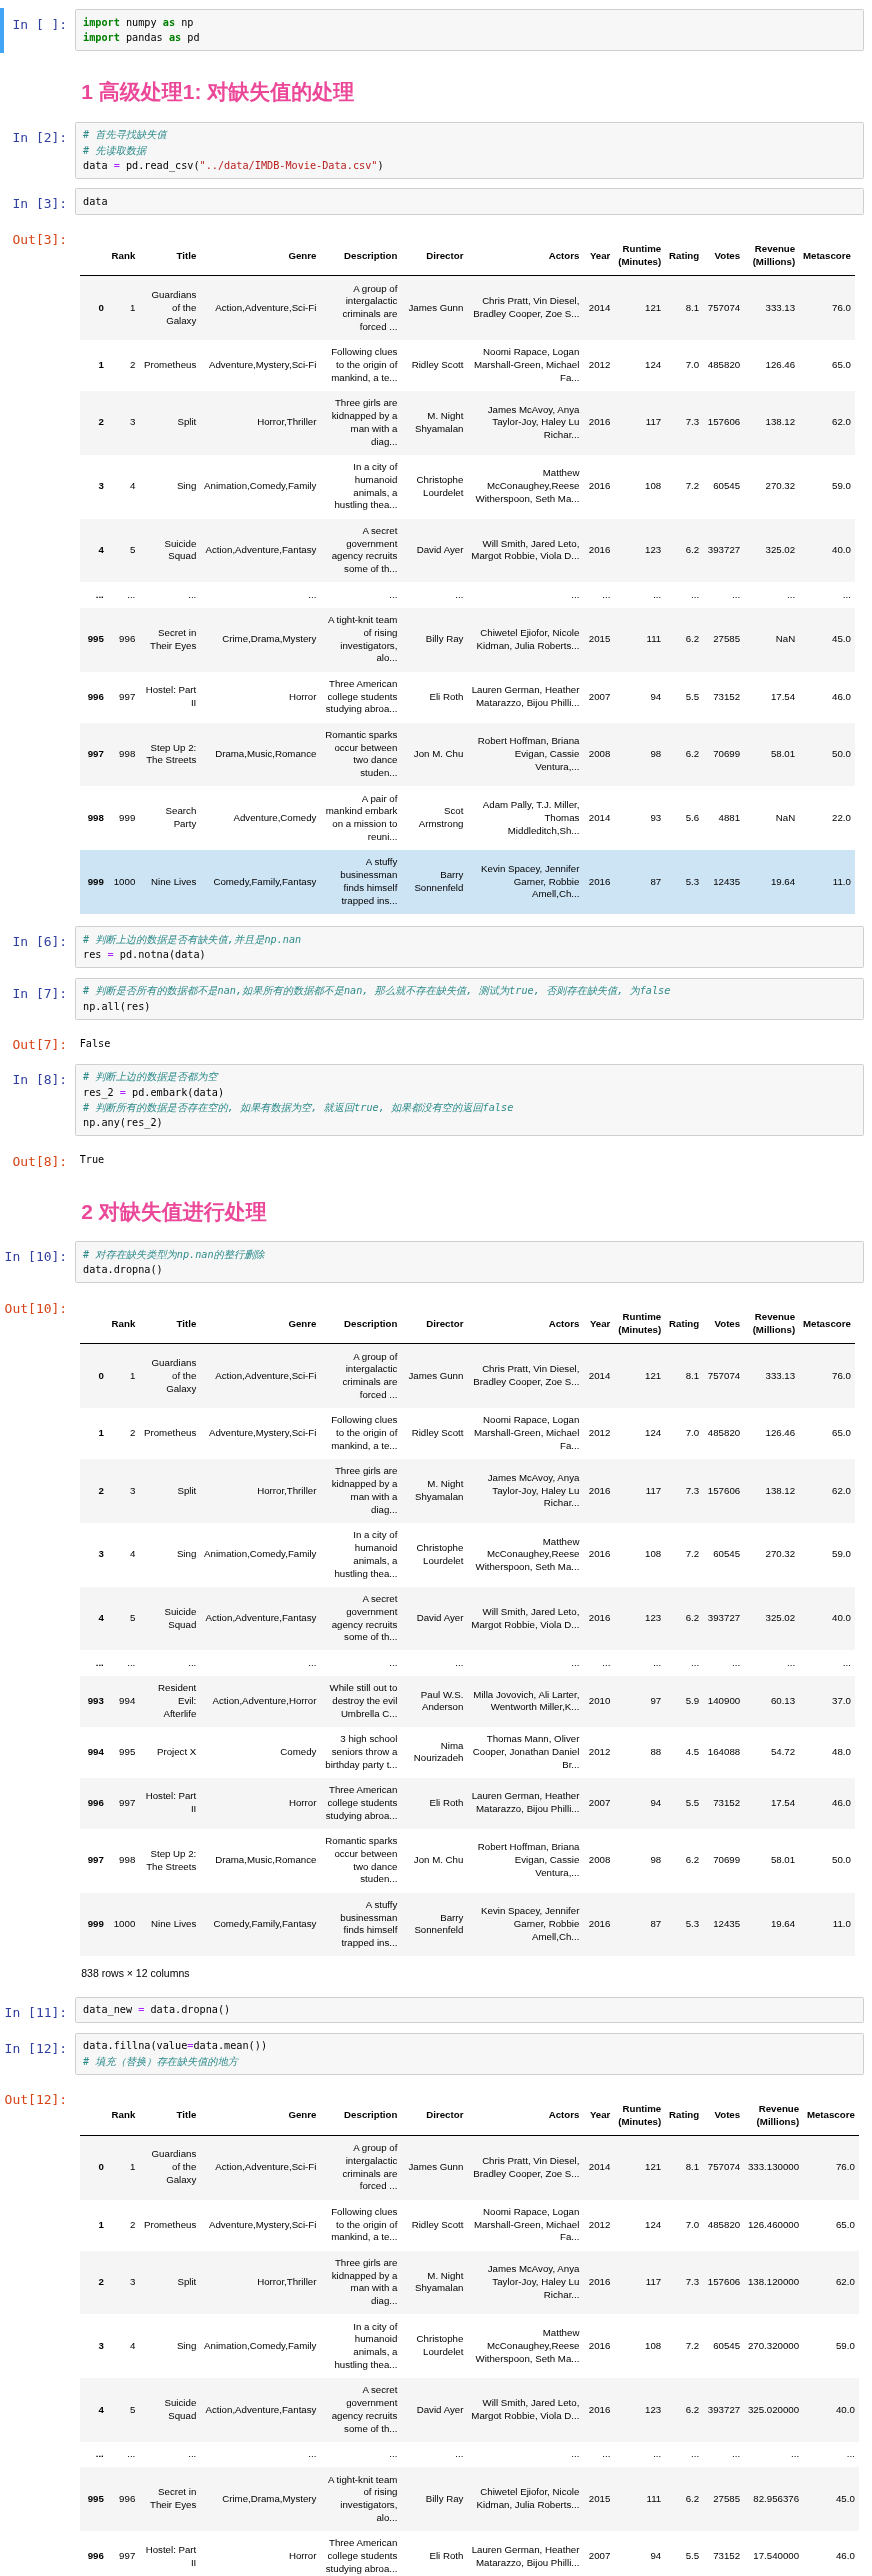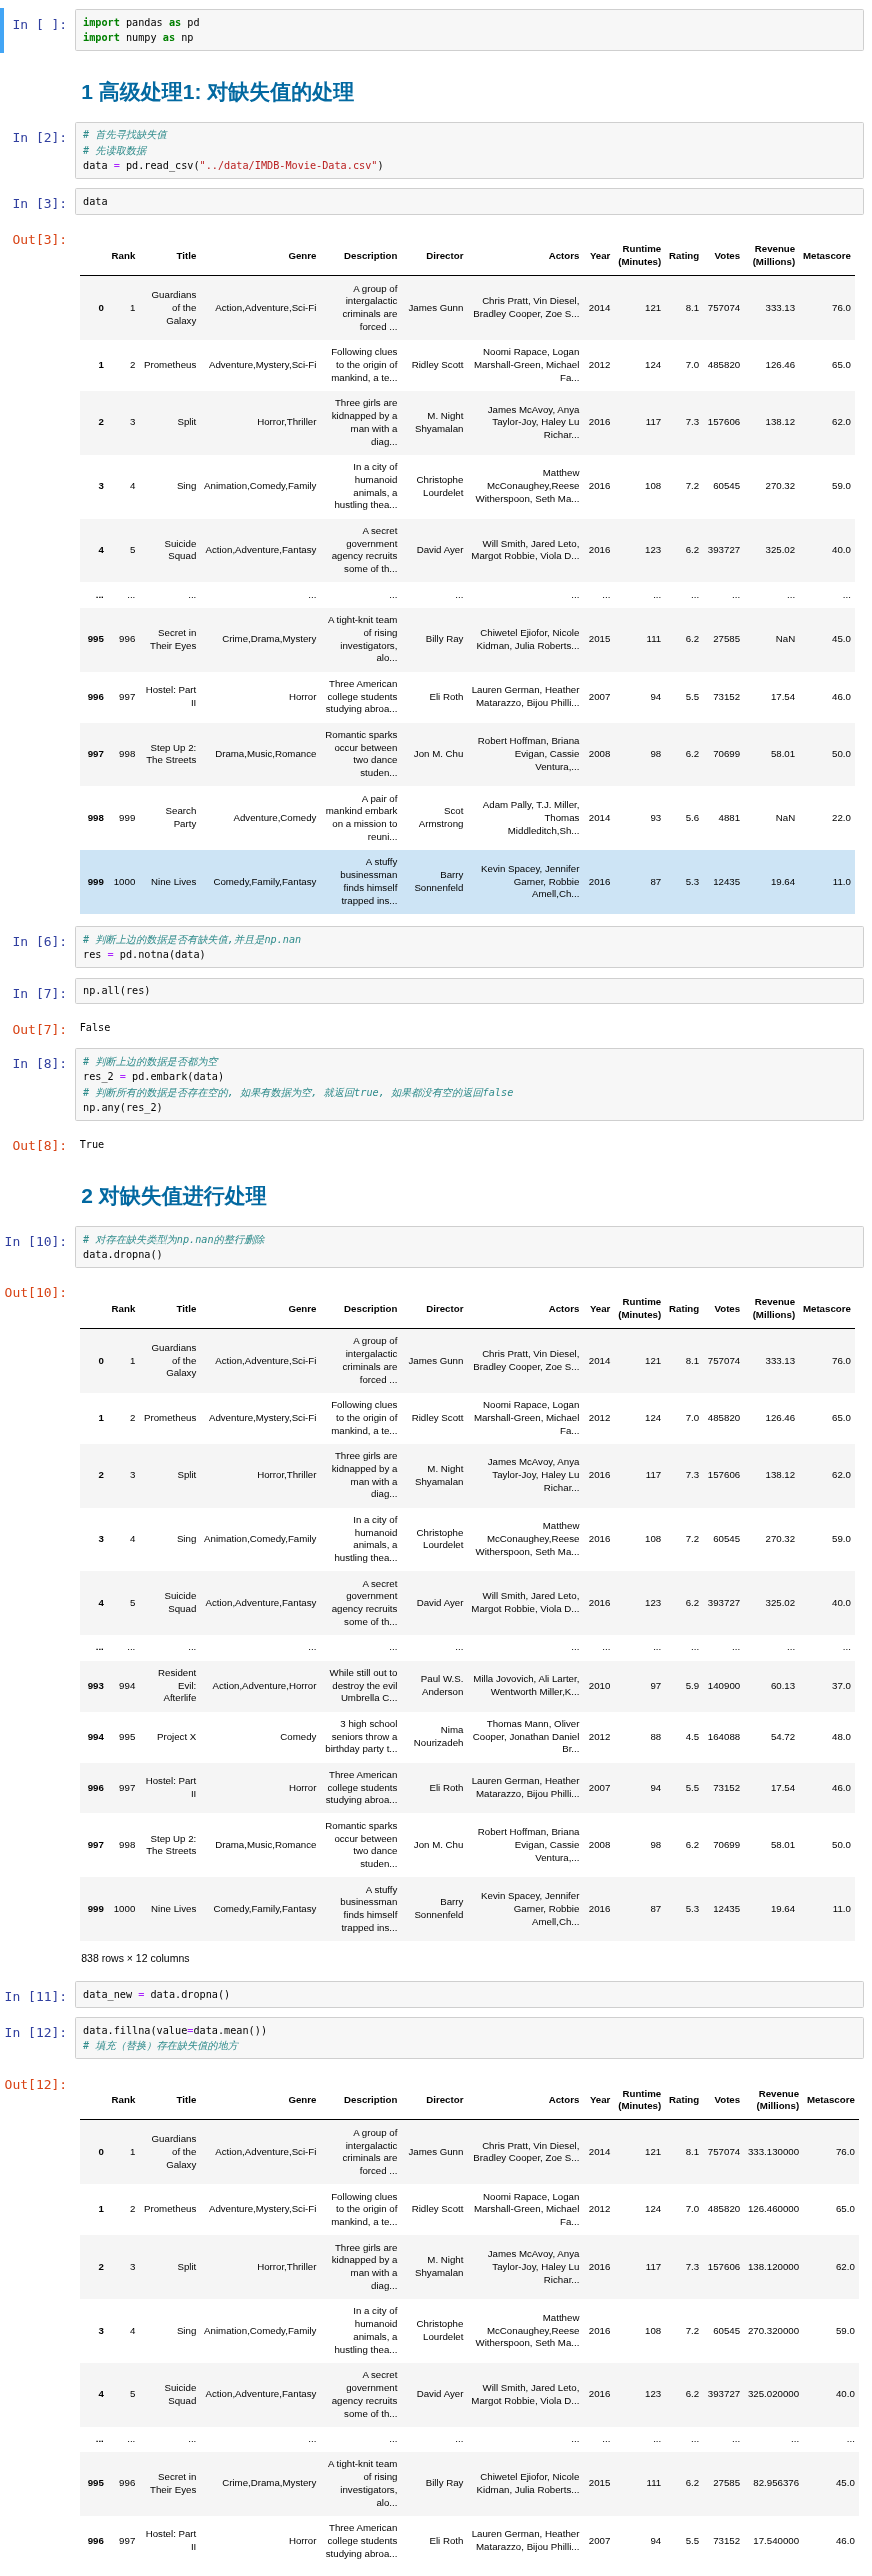--- a/index.html
+++ b/index.html
@@ -19,43 +19,43 @@
                 padding:4.7px 7px; margin-right:4.7px; overflow:hidden; }
   .code-line { font-family:"DejaVu Sans Mono","Liberation Mono",monospace; font-size:10.2px;
                line-height:1.5; white-space:pre; min-height:15px; }
   .tk-k { color:#008000; font-weight:bold; }
   .tk-c { color:#2e8b8b; font-style:italic; }
   .tk-s { color:#ba2121; }
   .tk-o { color:#aa22ff; }
   .tk-p { color:#000; }
 
   .content-md { flex:1; padding:1.6px 6.3px; }
-  h1.section { font-size:21px; font-weight:bold; margin:17px 0 6.3px 0; line-height:1.2; color:#0369a1; }
+  h1.section { font-size:21px; font-weight:bold; margin:17px 0 6.3px 0; line-height:1.2; color:#ec4899; }
 
   .out-content { flex:1; padding:1.6px 6.3px 1.6px 4.7px; overflow:hidden; }
   .out-text { font-family:"DejaVu Sans Mono","Liberation Mono",monospace; font-size:10.2px; padding-top:7px; }
 
   table.df { border-collapse:collapse; table-layout:fixed; margin:11px 0 1.6px 0; }
   .df th, .df td { padding:6.3px 3.9px; font-size:9.7px; text-align:right; vertical-align:middle;
                    line-height:1.32; word-wrap:break-word; overflow-wrap:break-word; }
   .df thead th { font-weight:bold; border-bottom:0.8px solid #000; }
   .df tbody th { font-weight:bold; }
   .df tbody tr:nth-child(odd) { background:#f5f5f5; }
   .df tbody tr.hl { background:#cde4f5; }
   .table-footer { font-size:10.5px; margin:11px 0 6.3px 1.6px; }
 </style>
 </head>
 <body>
 
 <div class="notebook" id="nb">
     <div class="cell selected">
       <div class="prompt in">In [ ]:</div>
       <div class="input-area">
+        <div class="code-line"><span class="tk-k">import</span><span class="tk-p"> numpy </span><span class="tk-k">as</span><span class="tk-p"> np</span></div>
         <div class="code-line"><span class="tk-k">import</span><span class="tk-p"> pandas </span><span class="tk-k">as</span><span class="tk-p"> pd</span></div>
-        <div class="code-line"><span class="tk-k">import</span><span class="tk-p"> numpy </span><span class="tk-k">as</span><span class="tk-p"> np</span></div>
       </div>
     </div>
     <div class="cell">
       <div class="prompt in"></div>
       <div class="content-md">
         <h1 class="section">1 高级处理1: 对缺失值的处理</h1>
       </div>
     </div>
     <div class="cell">
       <div class="prompt in">In [2]:</div>
@@ -280,20 +280,21 @@
     <div class="cell">
       <div class="prompt in">In [6]:</div>
       <div class="input-area">
         <div class="code-line"><span class="tk-c"># 判断上边的数据是否有缺失值,并且是np.nan</span></div>
         <div class="code-line"><span class="tk-p">res </span><span class="tk-o">=</span><span class="tk-p"> pd.notna(data)</span></div>
       </div>
     </div>
     <div class="cell">
       <div class="prompt in">In [7]:</div>
       <div class="input-area">
+        <div class="code-line"><span class="tk-c"># 判断是否所有的数据都不是nan,如果所有的数据都不是nan, 那么就不存在缺失值, 测试为true, 否则存在缺失值, 为false</span></div>
         <div class="code-line"><span class="tk-p">np.all(res)</span></div>
       </div>
     </div>
     <div class="cell">
       <div class="prompt out">Out[7]:</div>
       <div class="out-content">
         <div class="out-text">False</div>
       </div>
     </div>
     <div class="cell">

